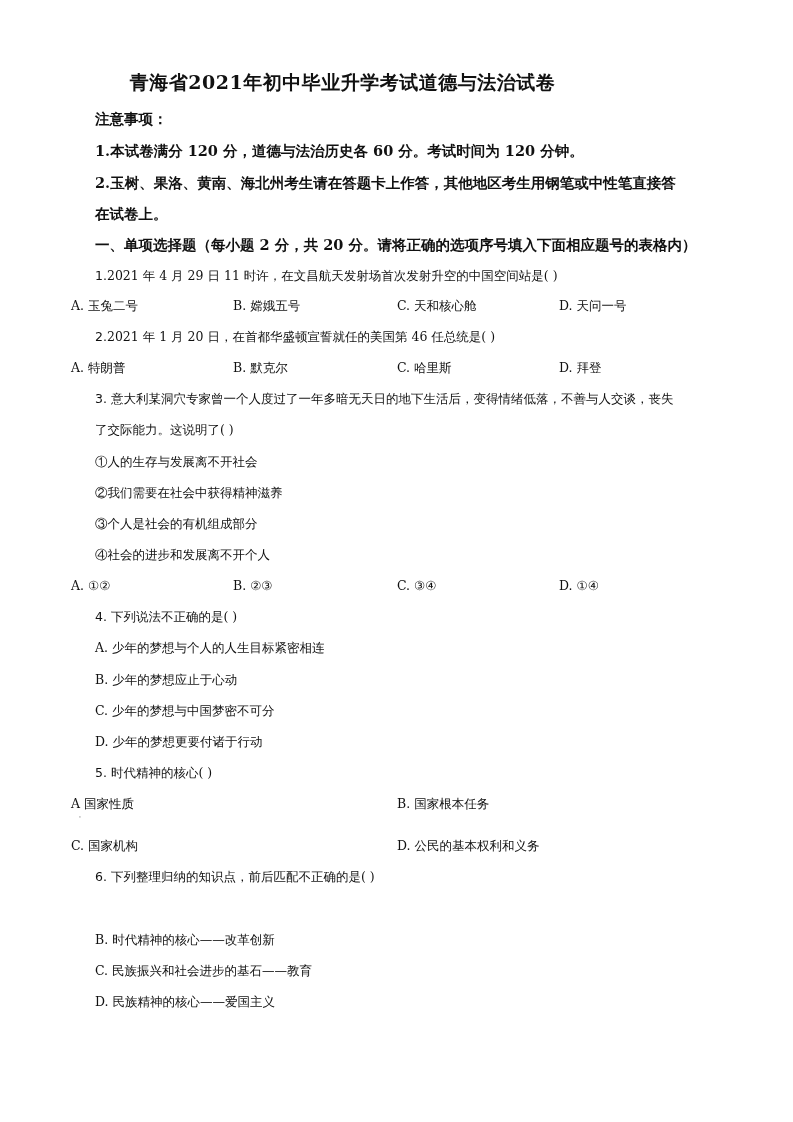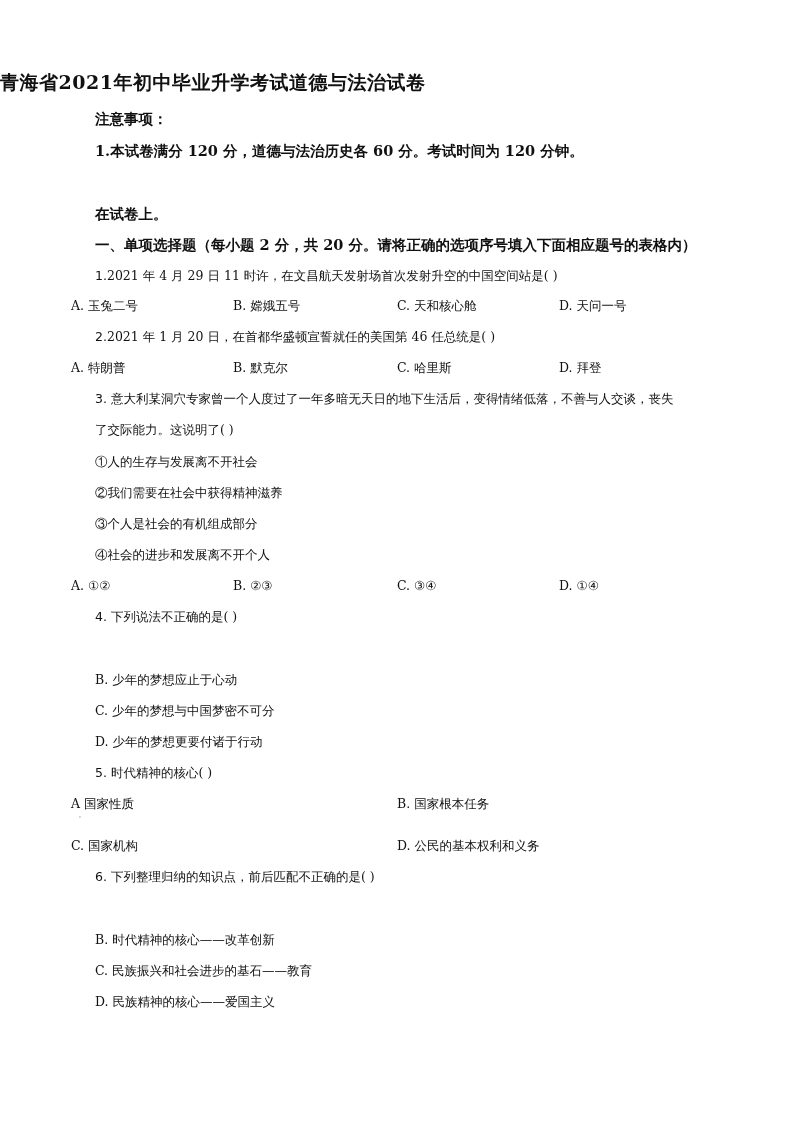--- a/index.html
+++ b/index.html
@@ -1,35 +1,36 @@
 <!DOCTYPE html>
 <html><head>
 <meta charset="utf-8">
 <style>
   html, body { margin: 0; padding: 0; background: #ffffff; }
   body { width: 793px; height: 1122px; position: relative; overflow: hidden;
          font-family: "DejaVu Serif", "Liberation Serif", serif; color: #111; }
   .page { position: absolute; left: 0; top: 0; width: 793px; height: 1122px; }
-  .title { position: absolute; top: 70px; left: 0; width: 685px; 
+  .title { position: absolute; top: 70px; left: 0; width: 685px; text-align: center;
            font-size: 19px; font-weight: bold; letter-spacing: 0.5px; }
   .line { position: absolute; left: 71px; white-space: nowrap; font-size: 12.5px; margin-left: 24px; }
   .bold { font-weight: bold; font-size: 14.5px; }
   .opt { position: absolute; white-space: nowrap; font-size: 12.5px; }
   .q-num { font-family: "DejaVu Sans", "Liberation Sans", sans-serif; }
   .stray { position: absolute; left: 79px; top: 815px; font-size: 7px; color: #666; }
 </style>
 </head>
 <body>
 
 <div class="page">
 
   <div class="title">青海省2021年初中毕业升学考试道德与法治试卷</div>
 
   <div class="line bold" style="top:110px">注意事项：</div>
   <div class="line bold" style="top:142px">1.本试卷满分 120 分，道德与法治历史各 60 分。考试时间为 120 分钟。</div>
+  <div class="line bold" style="top:174px">2.玉树、果洛、黄南、海北州考生请在答题卡上作答，其他地区考生用钢笔或中性笔直接答</div>
   <div class="line bold" style="top:205px">在试卷上。</div>
 
   <div class="line bold" style="top:236px">一、单项选择题（每小题 2 分，共 20 分。请将正确的选项序号填入下面相应题号的表格内）</div>
 
   <div class="line" style="top:268px">
     <span class="q-num">1.</span><span>2021 年 4 月 29 日 11 时许，在文昌航天发射场首次发射升空的中国空间站是(      )</span>
   </div>
   <div class="opt" style="top:298px;left:71px">A. 玉兔二号</div>
   <div class="opt" style="top:298px;left:233px">B. 嫦娥五号</div>
   <div class="opt" style="top:298px;left:397px">C. 天和核心舱</div>
@@ -52,20 +53,21 @@
   <div class="line" style="top:516px">③个人是社会的有机组成部分</div>
   <div class="line" style="top:547px">④社会的进步和发展离不开个人</div>
   <div class="opt" style="top:578px;left:71px">A. ①②</div>
   <div class="opt" style="top:578px;left:233px">B. ②③</div>
   <div class="opt" style="top:578px;left:397px">C. ③④</div>
   <div class="opt" style="top:578px;left:559px">D. ①④</div>
 
   <div class="line" style="top:609px">
     <span class="q-num">4.</span> <span>下列说法不正确的是(      )</span>
   </div>
+  <div class="line" style="top:640px">A. 少年的梦想与个人的人生目标紧密相连</div>
   <div class="line" style="top:672px">B. 少年的梦想应止于心动</div>
   <div class="line" style="top:703px">C. 少年的梦想与中国梦密不可分</div>
   <div class="line" style="top:734px">D. 少年的梦想更要付诸于行动</div>
 
   <div class="line" style="top:765px">
     <span class="q-num">5.</span> <span>时代精神的核心(      )</span>
   </div>
   <div class="opt" style="top:796px;left:71px">A  国家性质</div>
   <div class="opt" style="top:796px;left:397px">B. 国家根本任务</div>
   <div class="stray">'</div>

